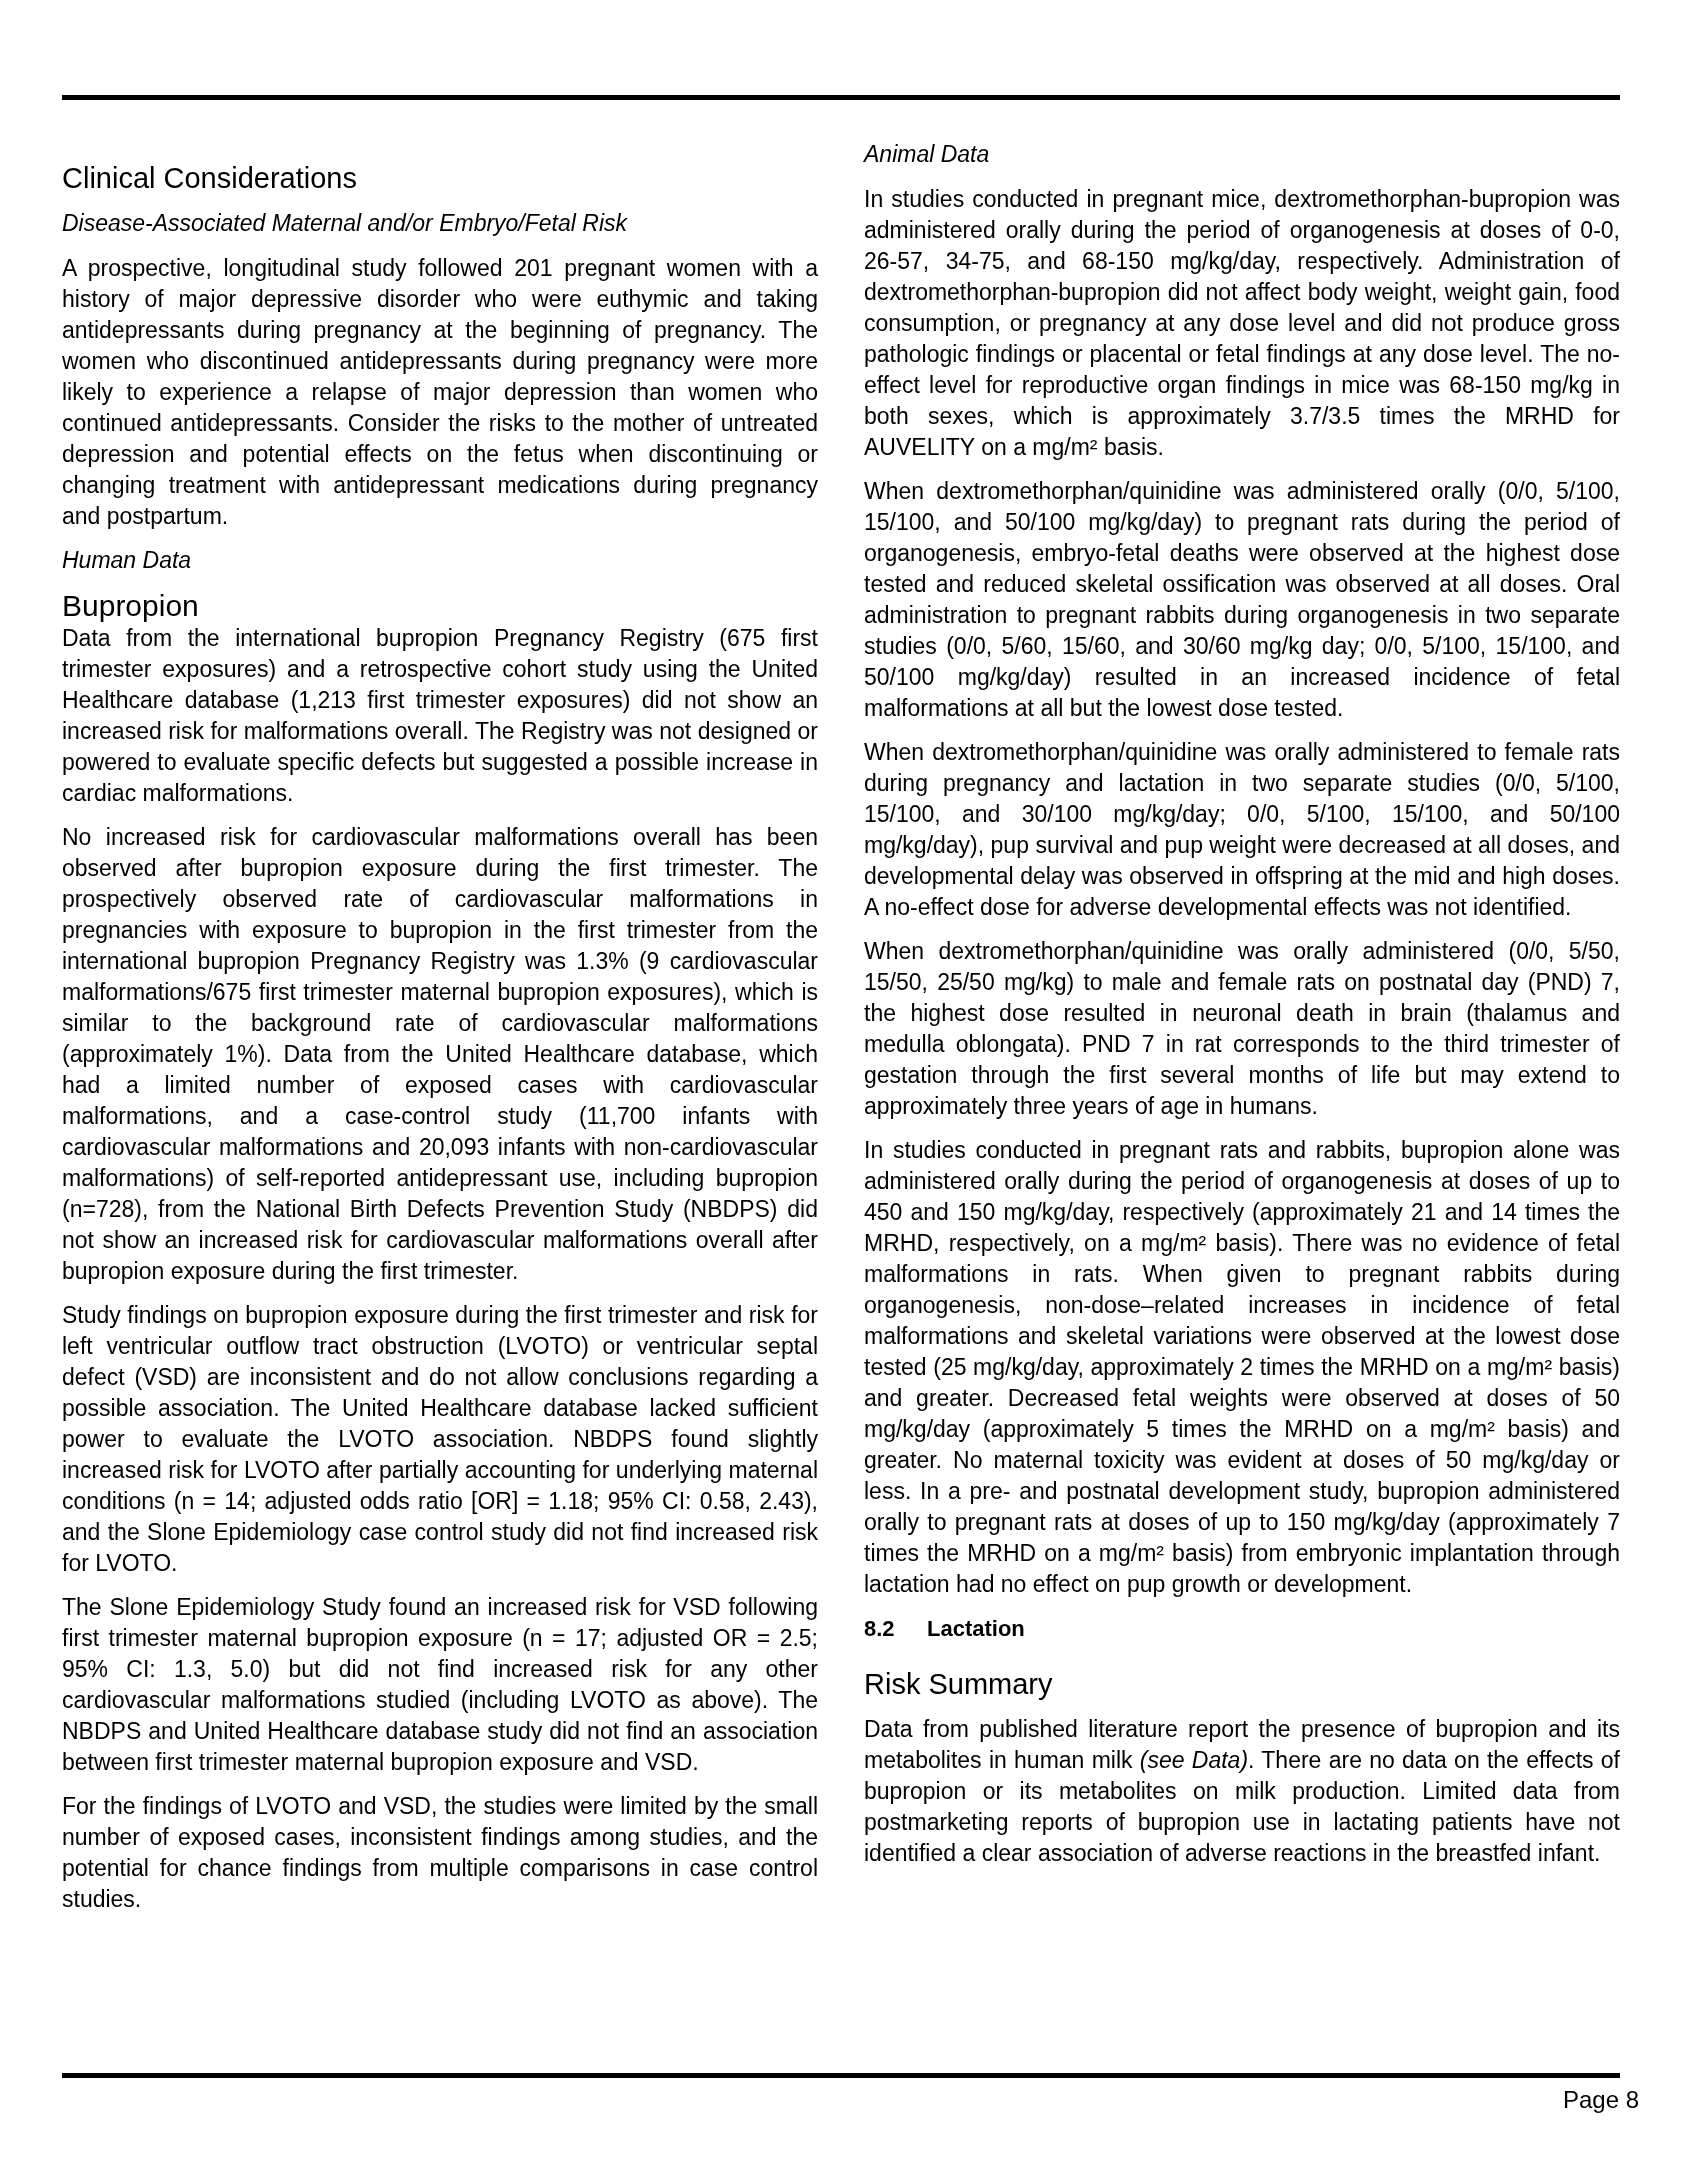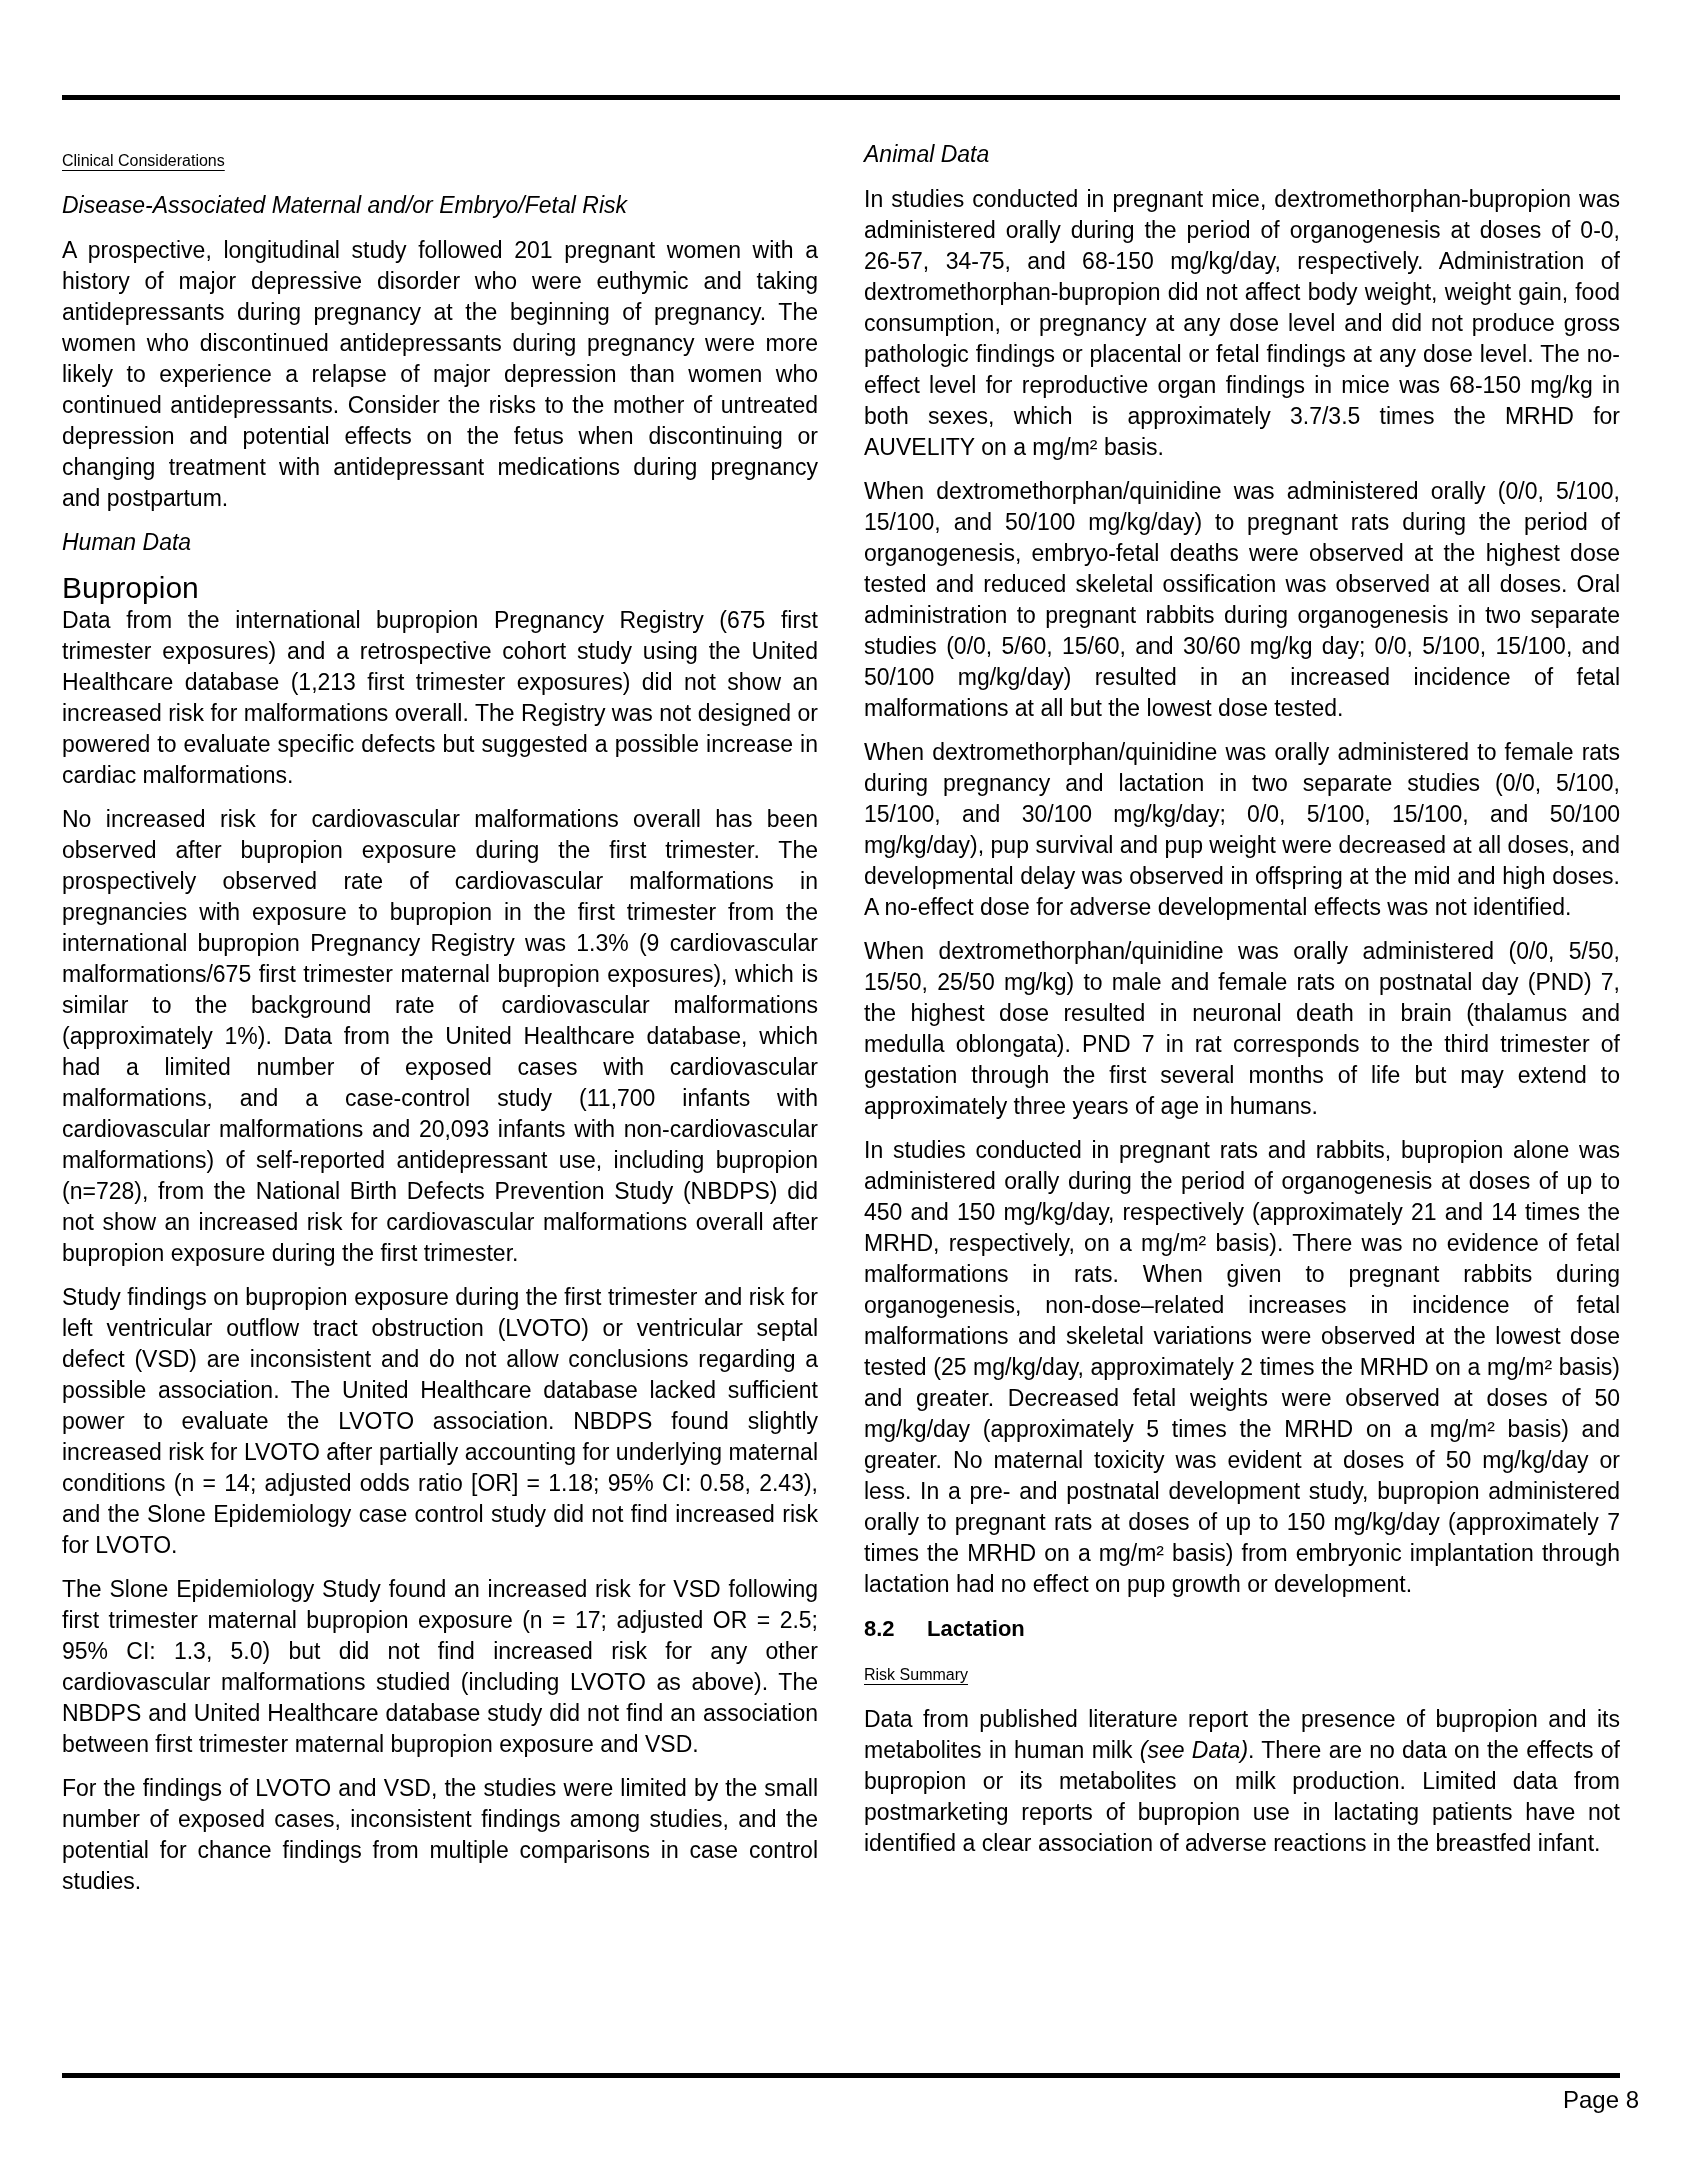--- a/index.html
+++ b/index.html
@@ -27,23 +27,23 @@
   .header-rule{position:absolute;left:62px;top:95px;width:1558px;height:5px;background:#000;}
   
   .columns{position:absolute;left:62px;top:139px;width:1558px;display:flex;gap:46px;}
   .col{width:756px;}
   .body-p{
     font-size:23px;line-height:31px;
     text-align:justify;
     margin:0 0 13px 0;
   }
   .h-underline{
-    font-size:16px;line-height:31px;
-    text-decoration:underline;text-underline-offset:4px;
-    margin:6px 0 14px 0;font-weight:normal;
+    font-size:29px;line-height:31px;
+    text-underline-offset:4px;
+    margin:24px 0 14px 0;font-weight:normal;
   }
   .h-italic{
     font-size:23px;line-height:31px;font-style:italic;
     margin:0 0 14px 0;font-weight:normal;
   }
   .h-plain{
     font-size:30px;line-height:31px;
     margin:0 0 2px 0;font-weight:normal;
   }
   .h-section{

